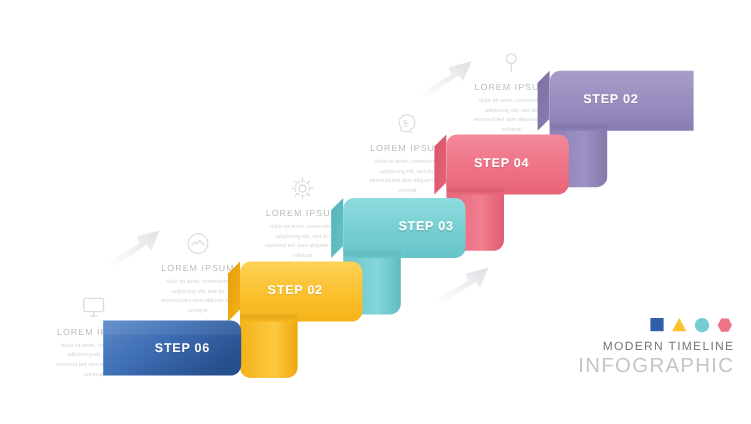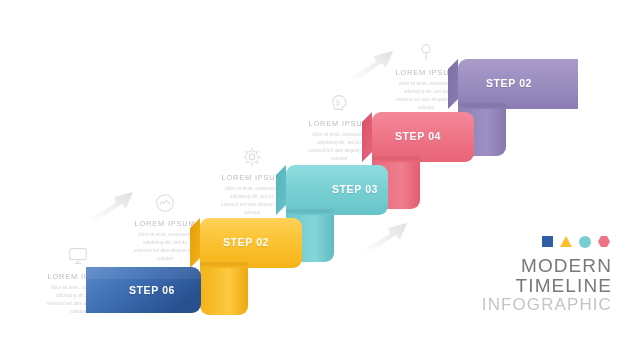--- a/index.html
+++ b/index.html
@@ -103,21 +103,21 @@
   }
   .shape-circle {
     width: 12px; height: 12px;
     border-radius: 50%;
   }
   .shape-hex {
     width: 12px; height: 12px;
     clip-path: polygon(25% 4%, 75% 4%, 100% 50%, 75% 96%, 25% 96%, 0% 50%);
   }
   #brand-line1 {
-    font-size: 19px;
+    font-size: 10px;
     color: #77797e;
     letter-spacing: 1.1px;
     font-family: "Liberation Sans", sans-serif;
     line-height: 1.05;
   }
   #brand-line2 {
     font-size: 17px;
     color: #c2c5c9;
     letter-spacing: 1.1px;
     font-family: "Liberation Sans", sans-serif;

